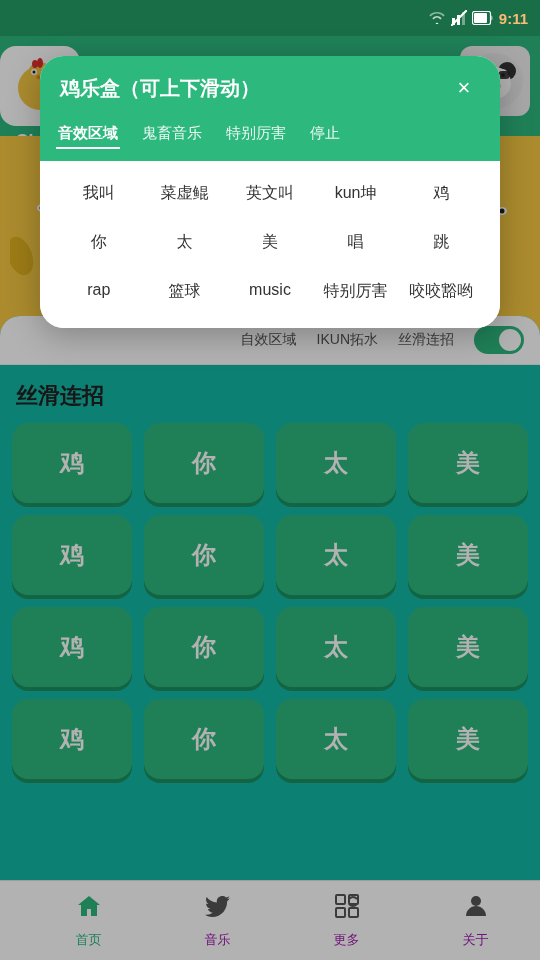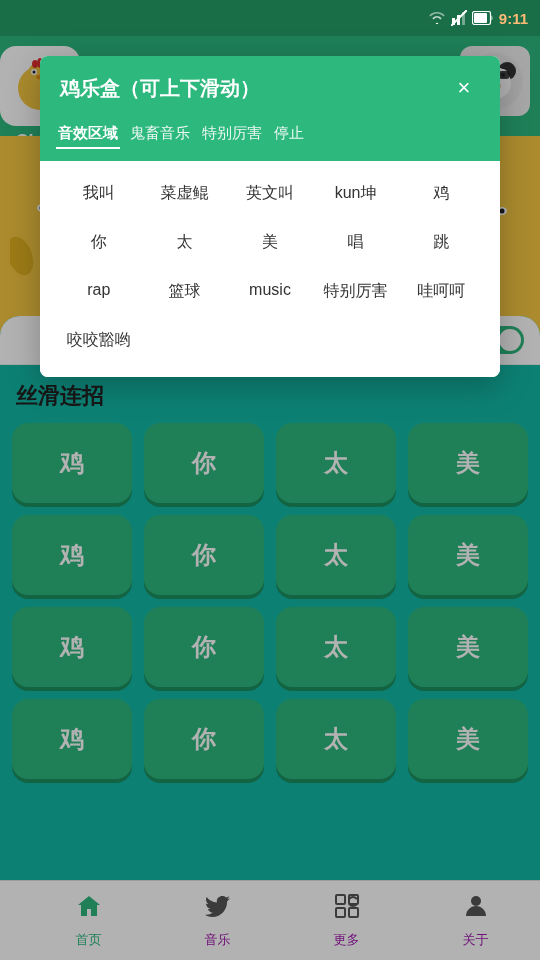--- a/index.html
+++ b/index.html
@@ -148,21 +148,21 @@
       background: rgba(0,0,0,0.3);
       display: flex;
       align-items: flex-start;
       justify-content: center;
       padding-top: 20px;
       z-index: 100;
     }
     .modal {
       width: 460px;
       background: white;
-      border-radius: 8px;
+      border-radius: 24px;
       overflow: hidden;
       box-shadow: 0 8px 32px rgba(0,0,0,0.25);
     }
 
     
     .modal-header {
       background: #2db87e;
       padding: 16px 20px;
       display: flex;
       align-items: center;
@@ -183,21 +183,21 @@
       align-items: center;
       justify-content: center;
       border-radius: 50%;
     }
 
     
     .modal-tabs {
       background: #2db87e;
       display: flex;
       padding: 0 16px 12px;
-      gap: 8px;
+      gap: 20px;
     }
     .modal-tab {
       color: white;
       font-size: 15px;
       cursor: pointer;
       padding: 4px 2px;
       opacity: 0.9;
     }
     .modal-tab.active {
       border-bottom: 2px solid white;
@@ -487,19 +487,18 @@
           <div class="modal-word">鸡</div>
           <div class="modal-word">你</div>
           <div class="modal-word">太</div>
           <div class="modal-word">美</div>
           <div class="modal-word">唱</div>
           <div class="modal-word">跳</div>
           <div class="modal-word">rap</div>
           <div class="modal-word">篮球</div>
           <div class="modal-word">music</div>
           <div class="modal-word">特别厉害</div>
-          <div class="modal-word">哇呵呵</div>
           <div class="modal-word">咬咬豁哟</div>
         </div>
     </div>
   </div>
 
 </div>
 
 </body></html>

